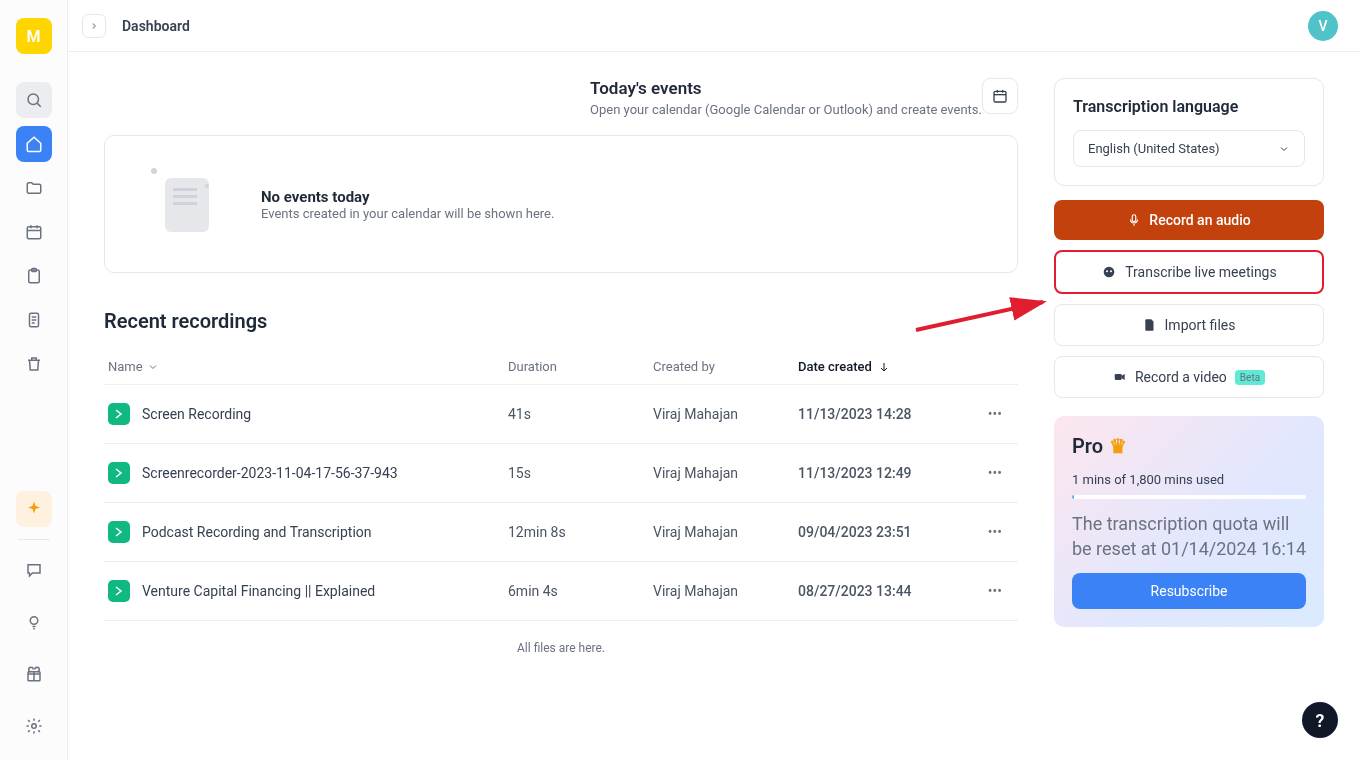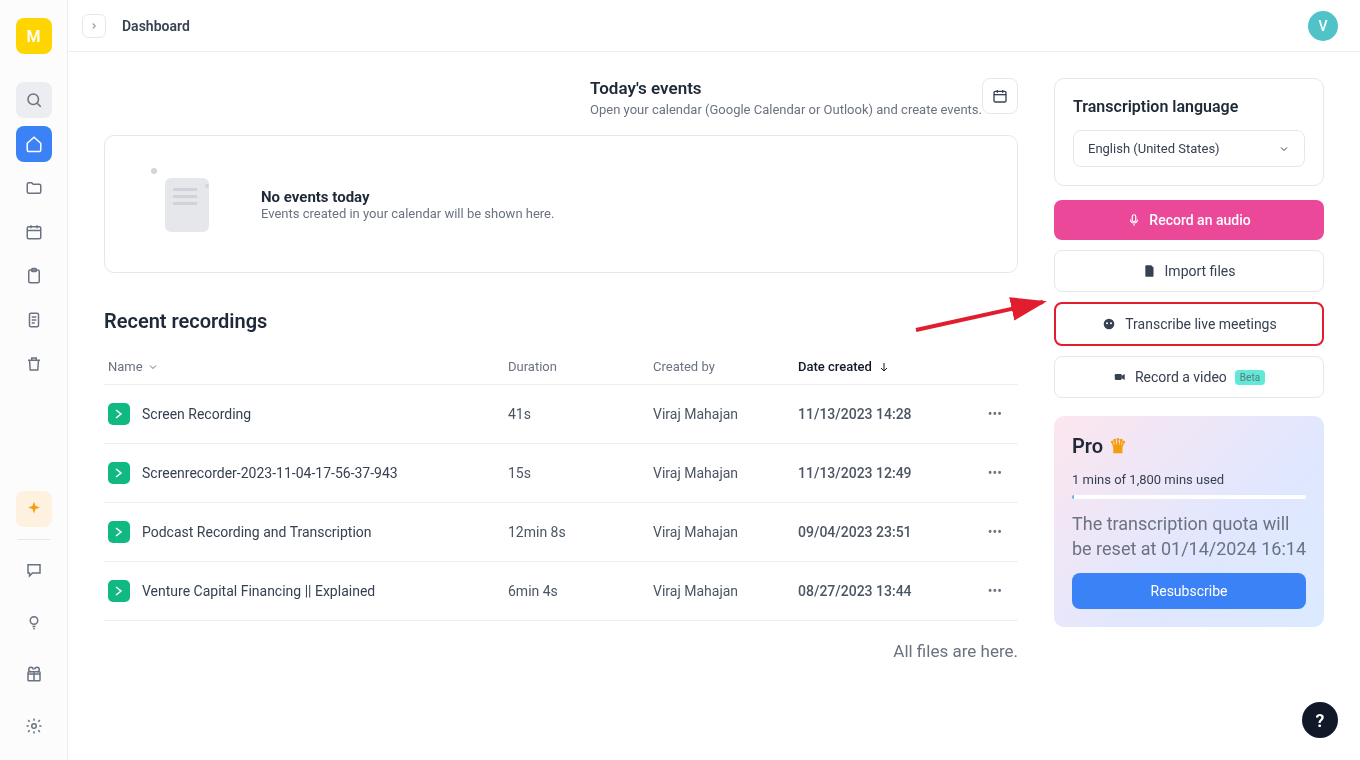--- a/index.html
+++ b/index.html
@@ -38,27 +38,27 @@
 .col-dur { flex: 0 0 145px; }
 .col-by { flex: 0 0 145px; }
 .col-date { flex: 0 0 170px; display: flex; align-items: center; gap: 6px; color: #111827; font-weight: 500; }
 .col-act { flex: 1; text-align: right; }
 .tbl-row { display: flex; align-items: center; padding: 18px 4px; border-bottom: 1px solid #eee; font-size: 14px; }
 .tbl-row .col-name { display: flex; align-items: center; gap: 12px; color: #374151; }
 .file-ic { width: 22px; height: 22px; background: #10b981; border-radius: 5px; display: flex; align-items: center; justify-content: center; flex-shrink: 0; }
 .file-ic svg { width: 12px; height: 12px; color: #fff; }
 .tbl-row .col-dur, .tbl-row .col-by, .tbl-row .col-date { color: #4b5563; font-size: 14px; }
 .more-ic { color: #6b7280; cursor: pointer; padding-right: 12px; }
-.all-files { text-align: right; color: #6b7280; font-size: 17px; margin-top: 20px; }
+.all-files { text-align: center; color: #6b7280; font-size: 12px; margin-top: 20px; }
 .right-col { width: 270px; flex-shrink: 0; }
 .panel { border: 1px solid #e5e7eb; border-radius: 10px; padding: 18px; margin-bottom: 14px; }
 .panel-title { font-size: 16px; font-weight: 600; color: #1f2937; margin-bottom: 14px; }
 .lang-sel { border: 1px solid #e5e7eb; border-radius: 8px; padding: 10px 14px; font-size: 13px; color: #374151; display: flex; align-items: center; justify-content: space-between; cursor: pointer; }
 .btn { width: 100%; border-radius: 8px; padding: 12px; font-size: 14px; display: flex; align-items: center; justify-content: center; gap: 8px; cursor: pointer; margin-bottom: 10px; }
-.btn-primary { background: #ec4899; color: #fff; font-weight: 500; }
+.btn-primary { background: #c2410c; color: #fff; font-weight: 500; }
 .btn-outline { background: #fff; border: 1px solid #e5e7eb; color: #374151; }
 .btn-outline.highlighted { border: 2px solid #e11d30; }
 .badge { background: #5eead4; color: #6b7280; font-size: 10px; padding: 2px 5px; border-radius: 4px; }
 .pro-card { border-radius: 10px; padding: 18px; background: linear-gradient(135deg, #fde6ee 0%, #e0e7ff 60%, #dbeafe 100%); margin-top: 18px; }
 .pro-card h3 { font-size: 20px; font-weight: 600; display: flex; align-items: center; gap: 6px; margin-bottom: 14px; }
 .crown { color: #f59e0b; }
 .usage-text { font-size: 13px; color: #374151; margin-bottom: 8px; }
 .progress { width: 100%; height: 4px; background: #fff; border-radius: 2px; margin-bottom: 12px; overflow: hidden; }
 .progress-fill { height: 100%; background: #60a5fa; width: 1%; }
 .reset-text { font-size: 18px; color: #6b7280; margin-bottom: 12px; line-height: 1.4; }
@@ -281,33 +281,33 @@
           </div>
         </div>
 
         <div class="btn btn-primary">
           <svg width="14" height="14" viewBox="0 0 24 24" fill="none" stroke="currentColor" stroke-width="2">
               <rect x="9" y="3" width="6" height="12" rx="3"></rect>
               <path d="M6 11a6 6 0 0012 0M12 19v3"></path>
             </svg>
           <span>Record an audio</span>
         </div>
-        <div class="btn btn-outline">
-          <svg width="14" height="14" viewBox="0 0 24 24" fill="currentColor">
-              <path d="M6 2h8l4 4v14a2 2 0 01-2 2H6a2 2 0 01-2-2V4a2 2 0 012-2z"></path>
-            </svg>
-          <span>Import files</span>
-        </div>
         <div class="btn btn-outline highlighted">
           <svg width="16" height="16" viewBox="0 0 24 24" fill="currentColor">
               <circle cx="12" cy="12" r="8"></circle>
               <circle cx="9" cy="11" r="1.5" fill="#fff"></circle>
               <circle cx="15" cy="11" r="1.5" fill="#fff"></circle>
             </svg>
           <span>Transcribe live meetings</span>
+        </div>
+        <div class="btn btn-outline">
+          <svg width="14" height="14" viewBox="0 0 24 24" fill="currentColor">
+              <path d="M6 2h8l4 4v14a2 2 0 01-2 2H6a2 2 0 01-2-2V4a2 2 0 012-2z"></path>
+            </svg>
+          <span>Import files</span>
         </div>
         <div class="btn btn-outline">
           <svg width="14" height="14" viewBox="0 0 24 24" fill="currentColor">
               <rect x="3" y="7" width="12" height="10" rx="2"></rect>
               <path d="M15 10l5-3v10l-5-3z"></path>
             </svg>
           <span>Record a video</span>
           <span class="badge">Beta</span>
         </div>
 

